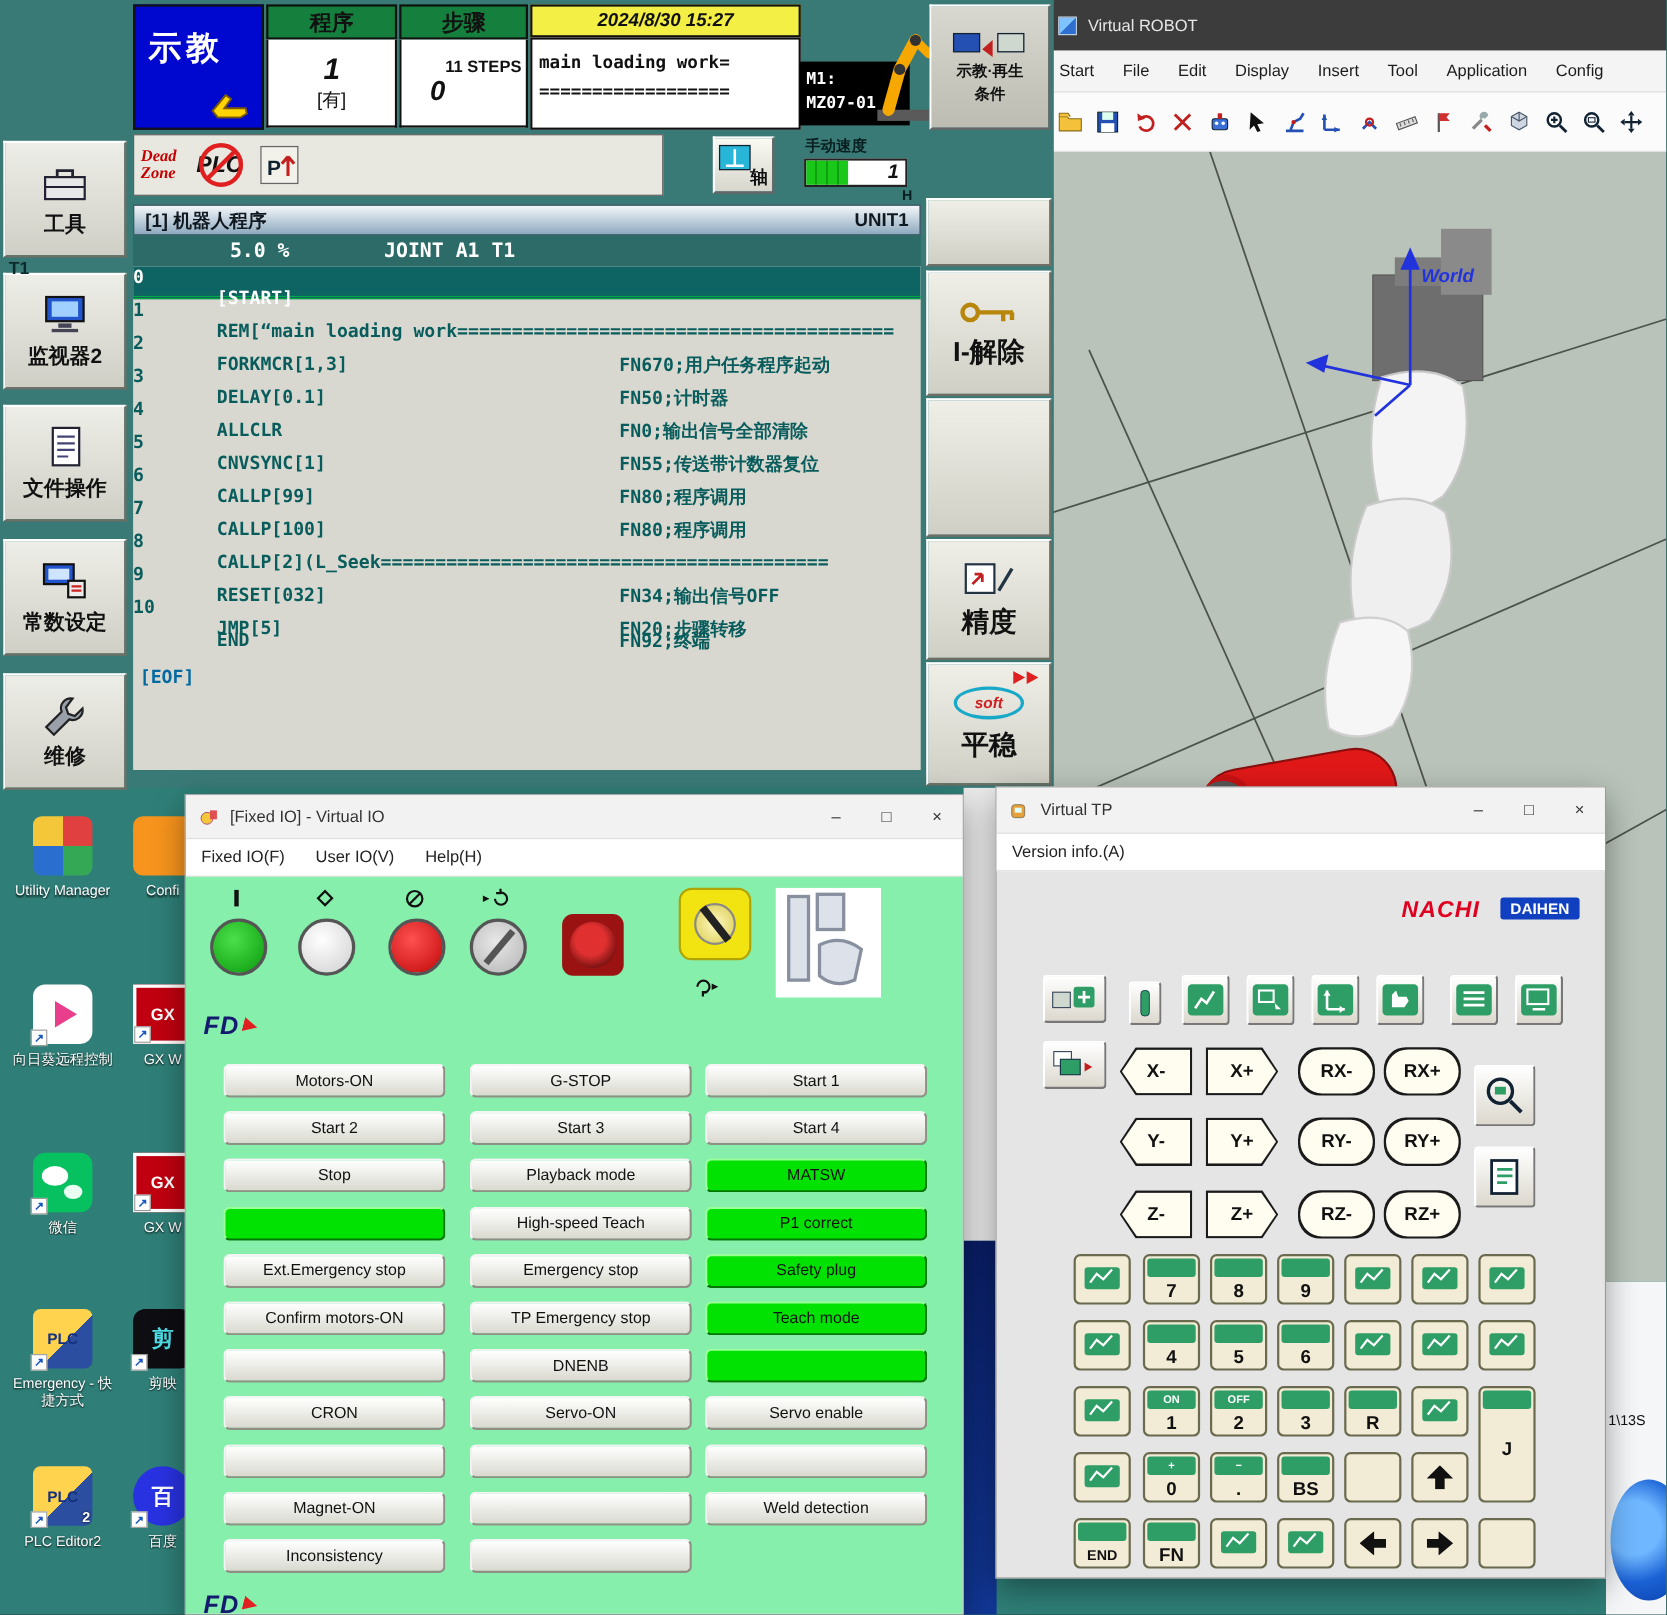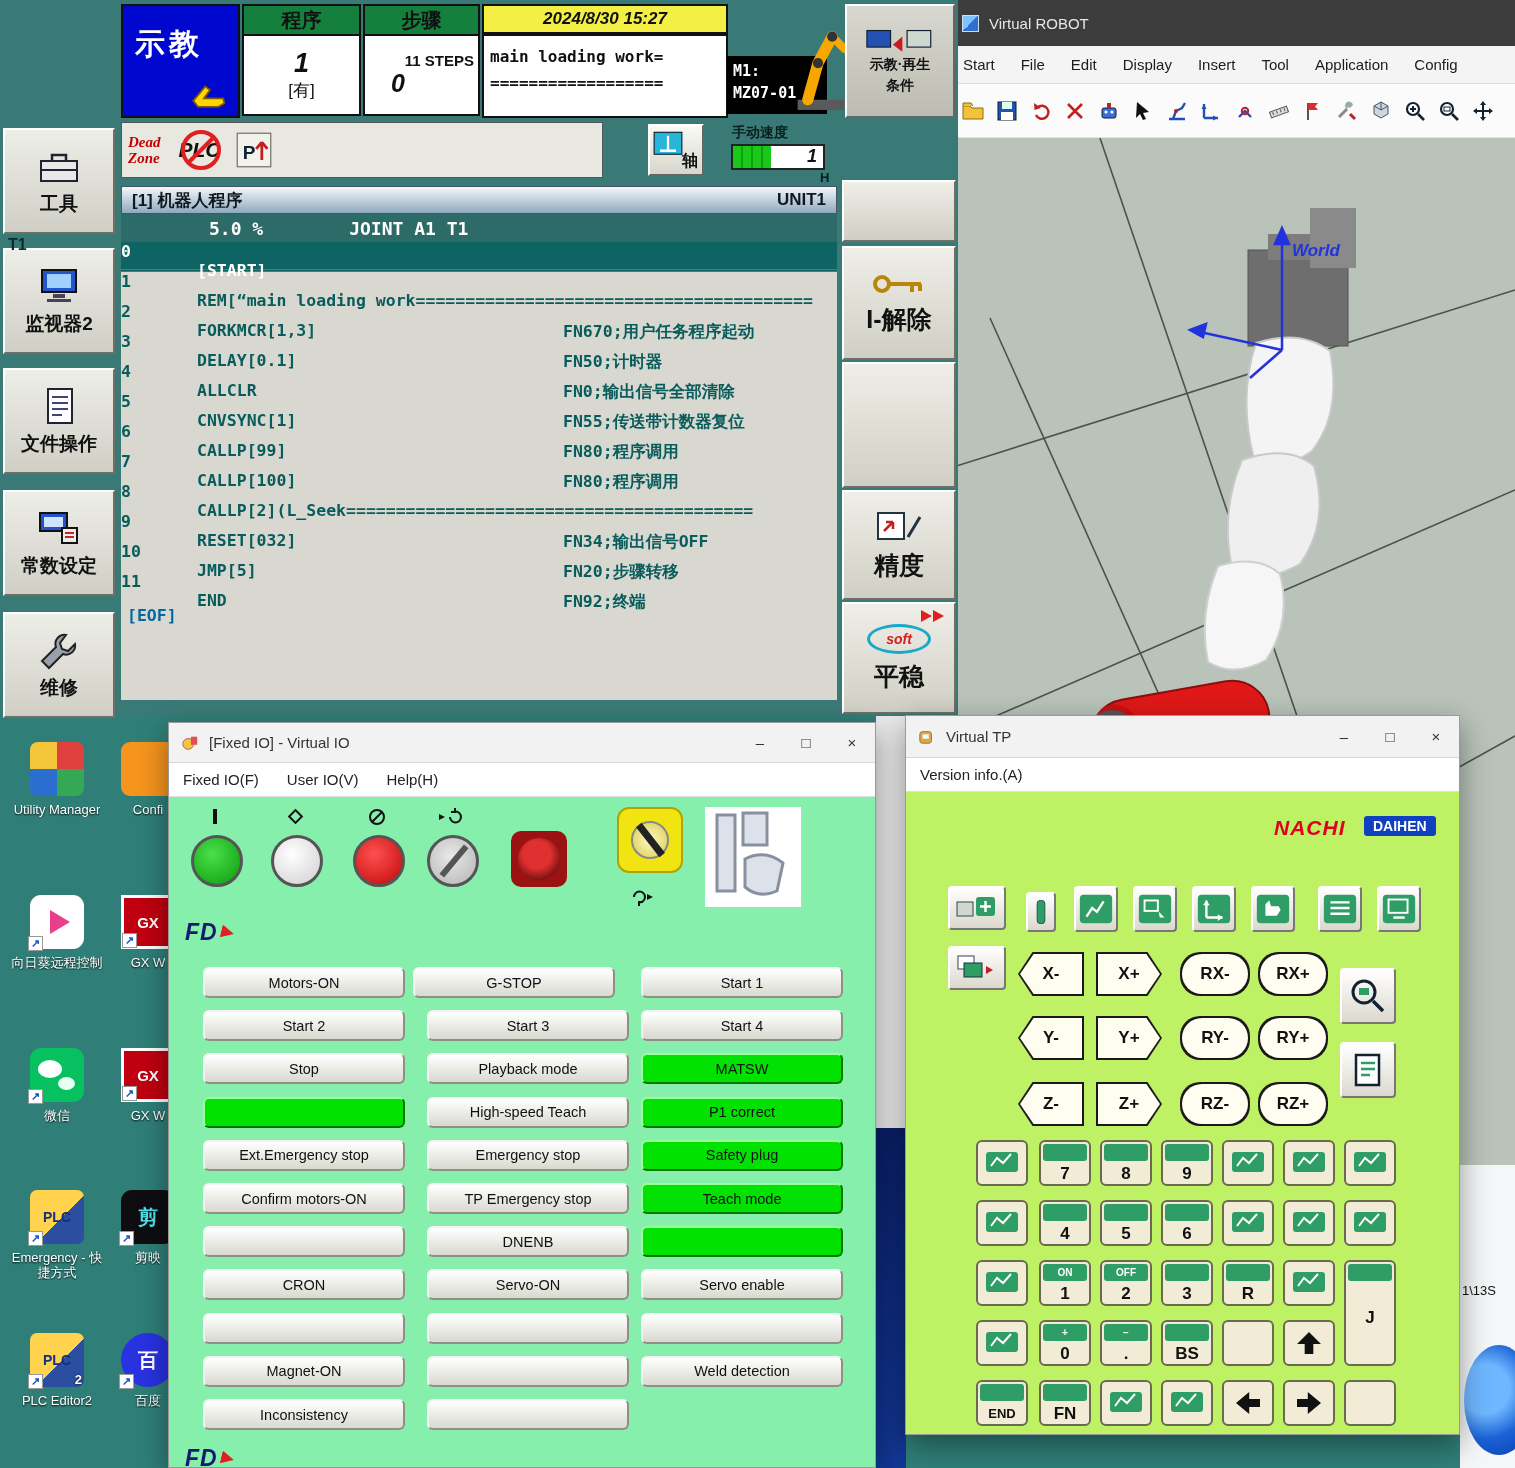--- a/index.html
+++ b/index.html
@@ -90,21 +90,21 @@
 #io-window .menubar{top:40px;height:34px}
 #io-content{position:absolute;left:0;top:74px;right:0;bottom:0;background:#86efac}
 .ind{position:absolute}
 .indmark{position:absolute;width:28px;height:20px}
 .pbtn{width:52px;height:52px;border-radius:50%;border:3px solid #555}
 .fd{font-style:italic;font-weight:900;font-size:23px;color:#141a6e;letter-spacing:1px;position:absolute;display:flex;align-items:center;gap:3px}
 .fd i{width:13px;height:13px;background:#e02020;clip-path:polygon(0 0,100% 50%,0 100%);transform:rotate(14deg)}
 .io-btn{position:absolute;width:202px;height:31px;border-radius:6px;background:linear-gradient(#ffffff,#d9d9d0);border:2px solid;border-color:#f4f4f4 #8f8f86 #8f8f86 #f4f4f4;display:flex;align-items:center;justify-content:center;font-size:14.5px;color:#111}
 .io-btn.on{background:#02e202;border-color:#9f9 #070 #070 #9f9}
 
-#tp-window{left:905px;top:715px;width:555px;height:720px;background:#bef264}
+#tp-window{left:905px;top:715px;width:555px;height:720px;background:#e5e5e5}
 #tp-window .menubar{top:42px;height:34px}
 #tp-window .titlebar{height:42px}
 #nachi{position:absolute;left:368px;top:100px;font-size:21px;font-weight:900;font-style:italic;color:#e00020;letter-spacing:1px}
 #daihen{position:absolute;left:458px;top:100px;background:#1040c0;color:#fff;font-weight:bold;font-size:14px;padding:2px 9px;border-radius:3px}
 .tpw-btn{position:absolute;background:linear-gradient(#ffffff,#dcd8ce);border:2px solid;border-color:#fff #777 #777 #fff;border-radius:4px;display:flex;align-items:center;justify-content:center}
 .ax-outer{position:absolute;background:#1a1a1a;display:flex;align-items:center;justify-content:center}
 .ax-inner{position:absolute;inset:2px;background:#fffdf0;display:flex;align-items:center;justify-content:center;font-weight:bold;font-size:17px;color:#111}
 .shape-left{clip-path:polygon(0 50%,22% 0,100% 0,100% 100%,22% 100%)}
 .shape-right{clip-path:polygon(0 0,78% 0,100% 50%,78% 100%,0 100%)}
 .shape-pill{border-radius:20px}
@@ -504,21 +504,20 @@
           <div class="pno">9</div>
           <div class="pcode">RESET[032]</div>
           <div class="pcmt">FN34;输出信号OFF</div>
         </div>
         <div class="prow">
           <div class="pno">10</div>
           <div class="pcode">JMP[5]</div>
           <div class="pcmt">FN20;步骤转移</div>
         </div>
         <div class="prow">
-          <div class="pno">11</div>
           <div class="pcode">END</div>
           <div class="pcmt">FN92;终端</div>
         </div>
         <div class="peof">[EOF]</div>
       </div>
 
     <div class="tp-rbtn" style="top:180px;height:62px"></div>
     <div class="tp-rbtn" style="top:246px;height:114px">
       <svg viewBox="0 0 54 26" width="54" height="26">
           <circle cx="10" cy="13" r="7" fill="none" stroke="#b8860b" stroke-width="4"></circle>
@@ -692,21 +691,21 @@
           </div>
         </div>
       <div class="fd" style="left:16px;top:122px">
           <span>FD</span>
           <i></i>
         </div>
       <div id="io-grid">
           <div class="io-btn" style="left: 34px; top: 170px;">
             <span>Motors-ON</span>
           </div>
-          <div class="io-btn" style="left: 244px; top: 170px;">
+          <div class="io-btn" style="left: 258px; top: 170px;">
             <span>G-STOP</span>
           </div>
           <div class="io-btn" style="left: 472px; top: 170px;">
             <span>Start 1</span>
           </div>
           <div class="io-btn" style="left: 34px; top: 213.2px;">
             <span>Start 2</span>
           </div>
           <div class="io-btn" style="left: 258px; top: 213.2px;">
             <span>Start 3</span>

